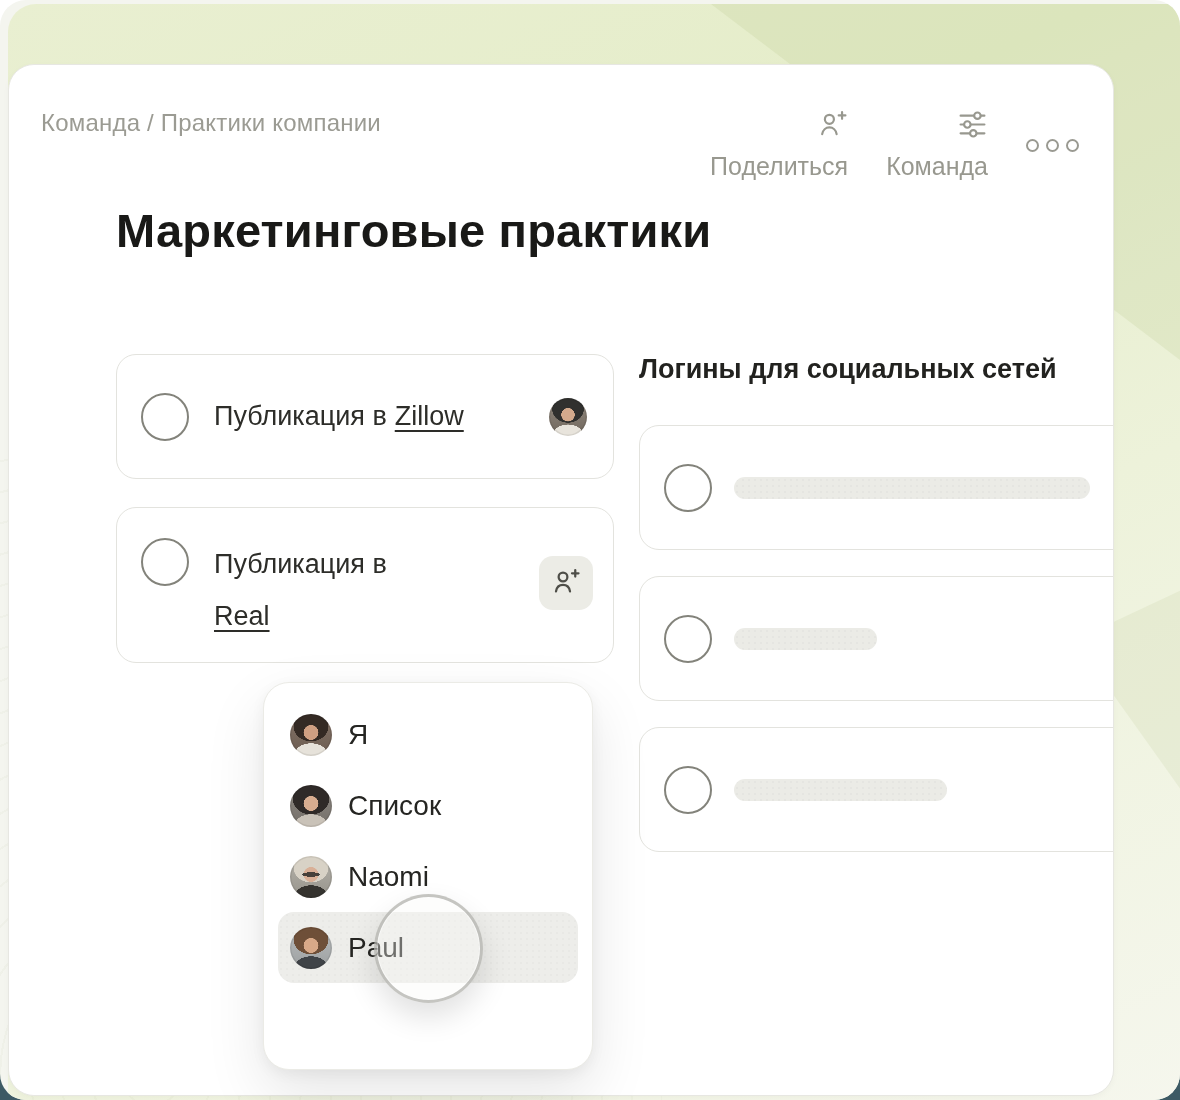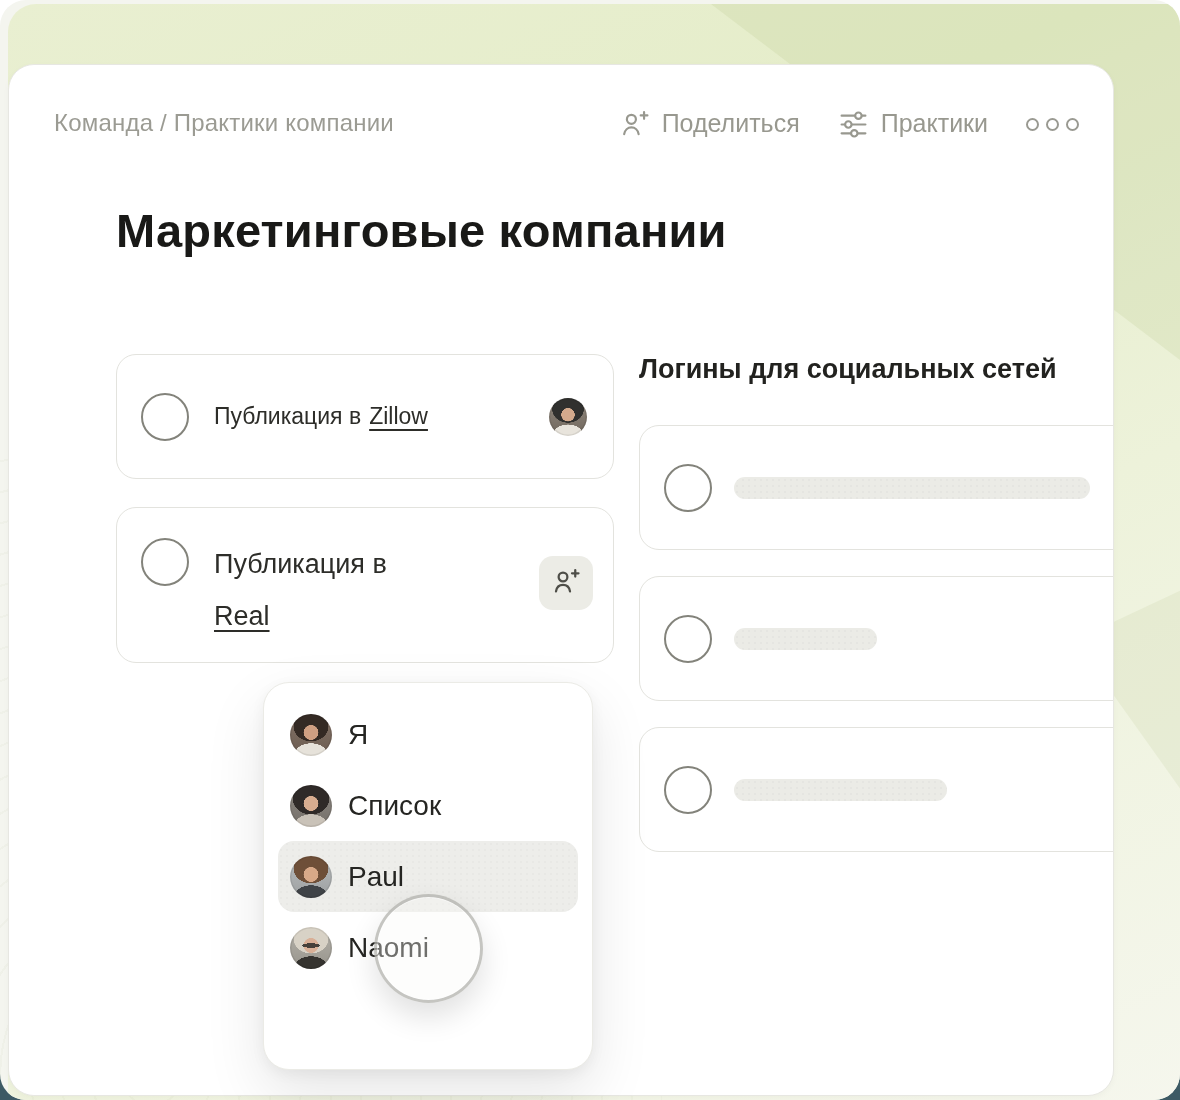--- a/index.html
+++ b/index.html
@@ -11,39 +11,39 @@
             background:linear-gradient(155deg,#e9efd1 0%,#e5edca 30%,#edf2da 58%,#f6f7ef 100%);}
   .green-ov1{position:absolute;inset:0;background:rgba(171,187,120,0.16);
              clip-path:polygon(58% 0,100% 0,100% 34%);}
   .green-ov2{position:absolute;inset:0;background:rgba(171,187,120,0.13);
              clip-path:polygon(88% 56%,100% 50%,100% 74%);}
   .rings{position:absolute;left:-8%;bottom:-10%;width:62%;height:72%;opacity:.4;
          background:repeating-radial-gradient(circle at 32% 78%,rgba(190,198,165,0.22) 0 2px,transparent 2px 30px);}
   
   .window{position:absolute;left:8px;top:64px;width:1104px;height:1030px;background:#ffffff;
           border:1px solid #e7e7e2;border-radius:26px;overflow:hidden;box-shadow:0 2px 6px rgba(0,0,0,0.03);}
-  .breadcrumb{position:absolute;left:45px;top:44px;font-size:24px;color:#9b9b93;letter-spacing:.2px;cursor:default;}
+  .breadcrumb{position:absolute;left:32px;top:44px;font-size:24px;color:#9b9b93;letter-spacing:.2px;cursor:default;}
   .actions{position:absolute;top:44px;right:34px;display:flex;align-items:center;gap:38px;}
-  .action-btn{display:flex;align-items:flex-start;gap:12px;background:none;border:none;padding:0;
-              font-family:inherit;font-size:25px;color:#98988f;cursor:pointer;}
+  .action-btn{display:flex;align-items:flex-end;gap:12px;background:none;border:none;padding:0;
+              font-family:inherit;font-size:25px;color:#98988f;cursor:pointer;flex-direction:column;}
   .action-btn svg{display:block;}
   .more-dots{display:flex;gap:7px;align-items:center;background:none;border:none;padding:0;cursor:pointer;}
   .ring-dot{width:9px;height:9px;border:2.4px solid #9a9a92;border-radius:50%;}
   .page-title{position:absolute;left:107px;top:138px;margin:0;font-size:47px;font-weight:700;
               color:#191917;letter-spacing:.2px;}
   
   .col{position:absolute;top:289px;}
   .col-left{left:107px;width:498px;}
   .col-right{left:630px;width:520px;}
   .col-heading{margin:0 0 40px;font-size:27px;font-weight:700;color:#22221f;display:flex;align-items:center;gap:12px;white-space:nowrap;}
   .card{background:#fff;border:1.5px solid #e3e3de;border-radius:20px;box-sizing:border-box;}
   .task1{height:125px;display:flex;align-items:center;padding:0 26px 0 24px;margin-bottom:28px;}
   .task2{height:156px;display:flex;align-items:flex-start;padding:30px 24px 0;position:relative;}
   .checkbox{width:48px;height:48px;border:2.5px solid #83837b;border-radius:50%;flex:none;background:#fff;cursor:pointer;box-sizing:border-box;}
-  .task-text{margin-left:25px;font-size:23px;color:#2d2d29;}
+  .task-text{margin-left:25px;font-size:27px;color:#2d2d29;}
   .task-text a{color:inherit;text-decoration:underline;text-underline-offset:5px;text-decoration-thickness:1.5px;margin-left:8px;cursor:pointer;}
   .task-lines{margin-left:25px;font-size:27px;line-height:52px;color:#2d2d29;}
   .task-lines a{color:inherit;text-decoration:underline;text-underline-offset:5px;text-decoration-thickness:1.5px;cursor:pointer;}
   .assign-btn{position:absolute;right:20px;top:48px;width:54px;height:54px;border-radius:14px;border:none;
               background:#ecece6;display:flex;align-items:center;justify-content:center;color:#4e4e48;cursor:pointer;}
   .ph-card{height:125px;display:flex;align-items:center;padding:0 24px;margin-bottom:26px;}
   .bar{height:22px;border-radius:11px;margin-left:22px;background-color:#ebebe6;
        background-image:radial-gradient(rgba(0,0,0,0.025) 1px,transparent 1px);background-size:6px 6px;}
   .bar-1{width:356px;}.bar-2{width:143px;}.bar-3{width:213px;}
   
@@ -123,30 +123,30 @@
           <span>
             <svg width="31" height="31" viewBox="0 0 24 24" fill="none" stroke="#98988f" stroke-width="1.7" stroke-linecap="round">
               <path d="M2.8 5.2h18.4"></path>
                 <circle cx="15.8" cy="5.2" r="2.5" fill="#fff"></circle>
               <path d="M2.8 12h18.4"></path>
                 <circle cx="8" cy="12" r="2.5" fill="#fff"></circle>
               <path d="M2.8 18.8h18.4"></path>
                 <circle cx="12.6" cy="18.8" r="2.5" fill="#fff"></circle>
             </svg>
           </span>
-          <span>Практики</span>
+          <span>Команда</span>
         </button>
         <button class="more-dots">
           <span class="ring-dot"></span>
           <span class="ring-dot"></span>
           <span class="ring-dot"></span>
         </button>
       </div>
 
-      <h1 class="page-title">Маркетинговые компании</h1>
+      <h1 class="page-title">Маркетинговые практики</h1>
 
       <section class="col col-left">
 
         <div class="card task1">
           <span class="checkbox"></span>
           <span class="task-text"><span>Публикация в</span><a>Zillow</a></span>
           <span class="avatar avatar-sm av-zillow"></span>
         </div>
 
         <div class="card task2">
@@ -188,25 +188,25 @@
 
     <div class="menu">
       <div class="menu-item">
         <span class="avatar av-me"></span>
         <span>Я</span>
       </div>
       <div class="menu-item">
         <span class="avatar av-anais"></span>
         <span>Список</span>
       </div>
+      <div class="menu-item">
+        <span class="avatar av-naomi"></span>
+        <span>Naomi</span>
+      </div>
       <div class="menu-item active">
         <span class="avatar av-paul"></span>
         <span>Paul</span>
       </div>
-      <div class="menu-item">
-        <span class="avatar av-naomi"></span>
-        <span>Naomi</span>
-      </div>
     </div>
 
     <div class="cursor-circle"></div>
   </div>
 </div>
 
 </body></html>

